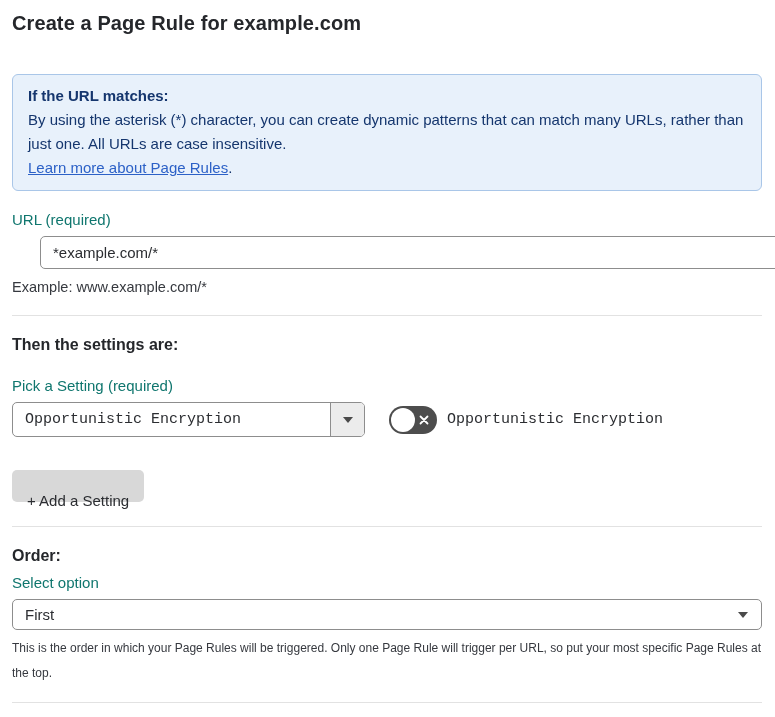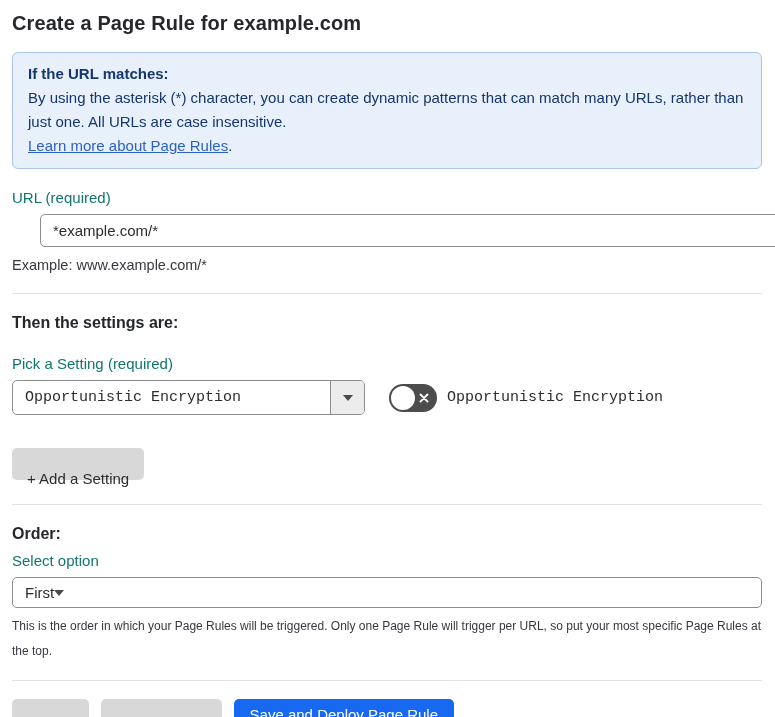--- a/index.html
+++ b/index.html
@@ -11,21 +11,21 @@
     font-family: "Liberation Sans", sans-serif;
     color: #2f3136;
     overflow: hidden;
   }
   .page { padding: 12px 13px 0 12px; }
 
   .page-title {
     font-size: 20px;
     font-weight: 700;
     color: #25272b;
-    margin: 0 0 17px 0;
+    margin: 0 0 39px 0;
     letter-spacing: .1px;
   }
 
   .info-box {
     background: #e8f1fb;
     border: 1px solid #a9c6e8;
     border-radius: 6px;
     padding: 9px 14px 10px 15px;
     color: #15366e;
     font-size: 15px;
@@ -158,20 +158,21 @@
     line-height: 29px;
   }
   .btn-gray { background: #d8d8d8; color: #2b2d31; }
   .btn-primary { background: #1769f2; color: #ffffff; padding: 0 16px; }
 
   .add-setting-btn { margin-top: 33px; display: inline-block; }
 
   .order-select {
     display: flex;
     align-items: center;
+    justify-content: space-between;
     height: 31px;
     border: 1px solid #8d8d8d;
     border-radius: 5px;
     padding: 0 13px 0 12px;
     font-size: 15px;
     color: #2b2d31;
     background: #fff;
     cursor: pointer;
   }
 

